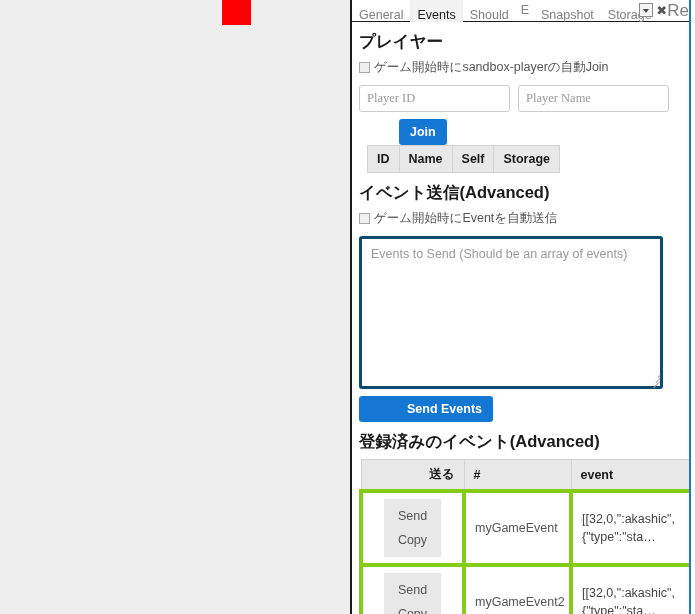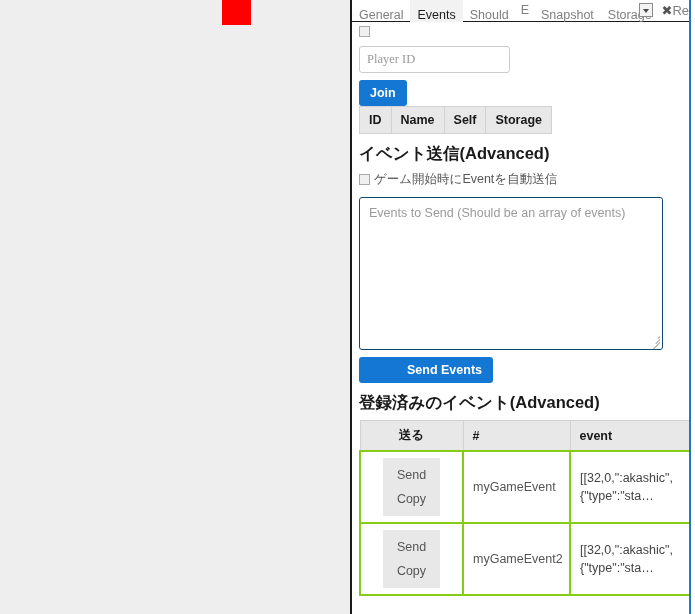--- a/index.html
+++ b/index.html
@@ -95,21 +95,21 @@
   }
   #close-icon {
     display: inline-block;
     font-size: 13px;
     color: #555;
     font-weight: bold;
     vertical-align: top;
   }
   #close-label {
     display: inline-block;
-    font-size: 13px;
+    font-size: 17px;
     color: #808080;
     vertical-align: top;
   }
 
   
   #panel-body {
     padding: 0 0 0 7px;
     height: 592px;
     overflow: hidden;
   }
@@ -161,48 +161,49 @@
     display: inline-block;
     border: none;
     border-radius: 3px;
     background: #1477d4;
     color: #ffffff;
     font-family: "Liberation Sans", sans-serif;
     font-size: 12.5px;
     font-weight: bold;
     padding: 6px 11px;
     cursor: pointer;
+    margin-left: 40px;
   }
 
   
   table.grid {
     border-collapse: collapse;
     font-size: 12.5px;
     color: #333;
   }
   table.grid th {
     background: #e8e8e8;
     border: 1px solid #d2d2d2;
     font-weight: bold;
     color: #1a1a1a;
     padding: 6px 9px;
     text-align: center;
     white-space: nowrap;
   }
   table.grid td {
-    border: 2px solid #84cc16;
+    border: 4px solid #84cc16;
     padding: 7px 9px;
     color: #555555;
     vertical-align: middle;
   }
 
-  #players-table { margin: 0 0 2px 0; }
+  #players-table { margin: 0 0 2px 8px; }
 
   #events-table { width: 331px; table-layout: fixed; margin-top: 5px; }
-  #events-table th.col-send { width: 103px; text-align: center; }
+  #events-table th.col-send { width: 103px; text-align: right; }
   #events-table th.col-num  { width: 107px; text-align: left; }
   #events-table th.col-evt  { width: 121px; text-align: left; }
   #events-table td.c-send   { text-align: center; padding: 6px 9px; }
   #events-table td.c-num    { color: #555; }
   #events-table td.c-evt    { color: #444; line-height: 1.45; word-break: break-all; }
 
   .btn-stack {
     display: inline-block;
     background: #e8e8e8;
     padding: 5px 12px;
@@ -219,21 +220,21 @@
     text-align: center;
     cursor: pointer;
   }
 
   
   .ta-wrap { position: relative; width: 304px; }
   textarea.events-input {
     width: 304px;
     height: 153px;
     padding: 8px 9px;
-    border: 1px solid #0c4a6e;
+    border: 3px solid #0c4a6e;
     border-radius: 3px;
     resize: none;
     font-family: "Liberation Sans", sans-serif;
     font-size: 12.5px;
     color: #333;
     outline: none;
     display: block;
   }
   textarea.events-input::placeholder { color: #9a9a9a; }
   .resize-grip {
@@ -277,27 +278,30 @@
       <div class="tab">Storage</div>
       <div id="tab-overflow-btn"></div>
       <div id="close-group">
         <span id="close-icon">✖</span><span id="close-label">Re</span>
       </div>
     </div>
 
     <div id="panel-body">
 
       
+      <h3 class="section-title">プレイヤー</h3>
 
       <div class="checkrow">
         <span class="checkbox"></span>
+        <span class="label">ゲーム開始時にsandbox-playerの自動Join</span>
       </div>
 
       <div class="field-row">
         <input class="text-input" type="text" placeholder="Player ID" style="">
+        <input class="text-input" type="text" placeholder="Player Name" style="">
       </div>
 
       <button class="btn-primary">Join</button>
 
       <table class="grid" id="players-table">
         <thead>
           <tr>
             <th>ID</th>
             <th>Name</th>
             <th>Self</th>

